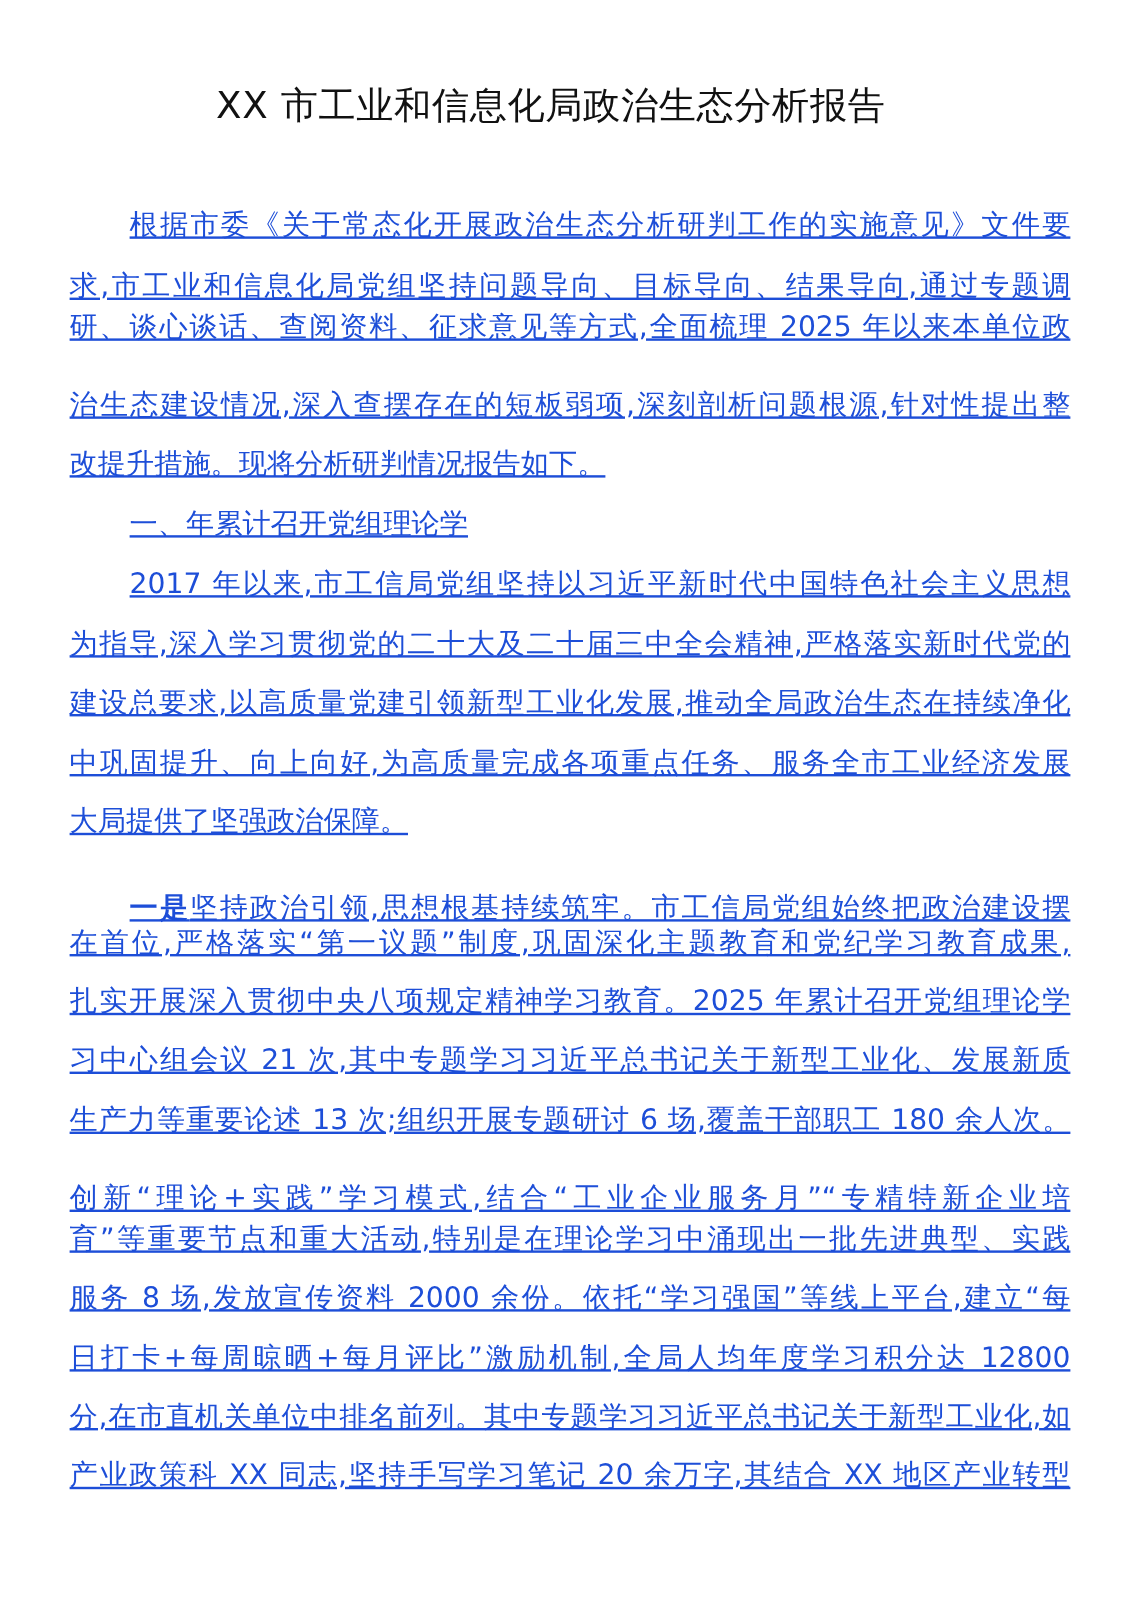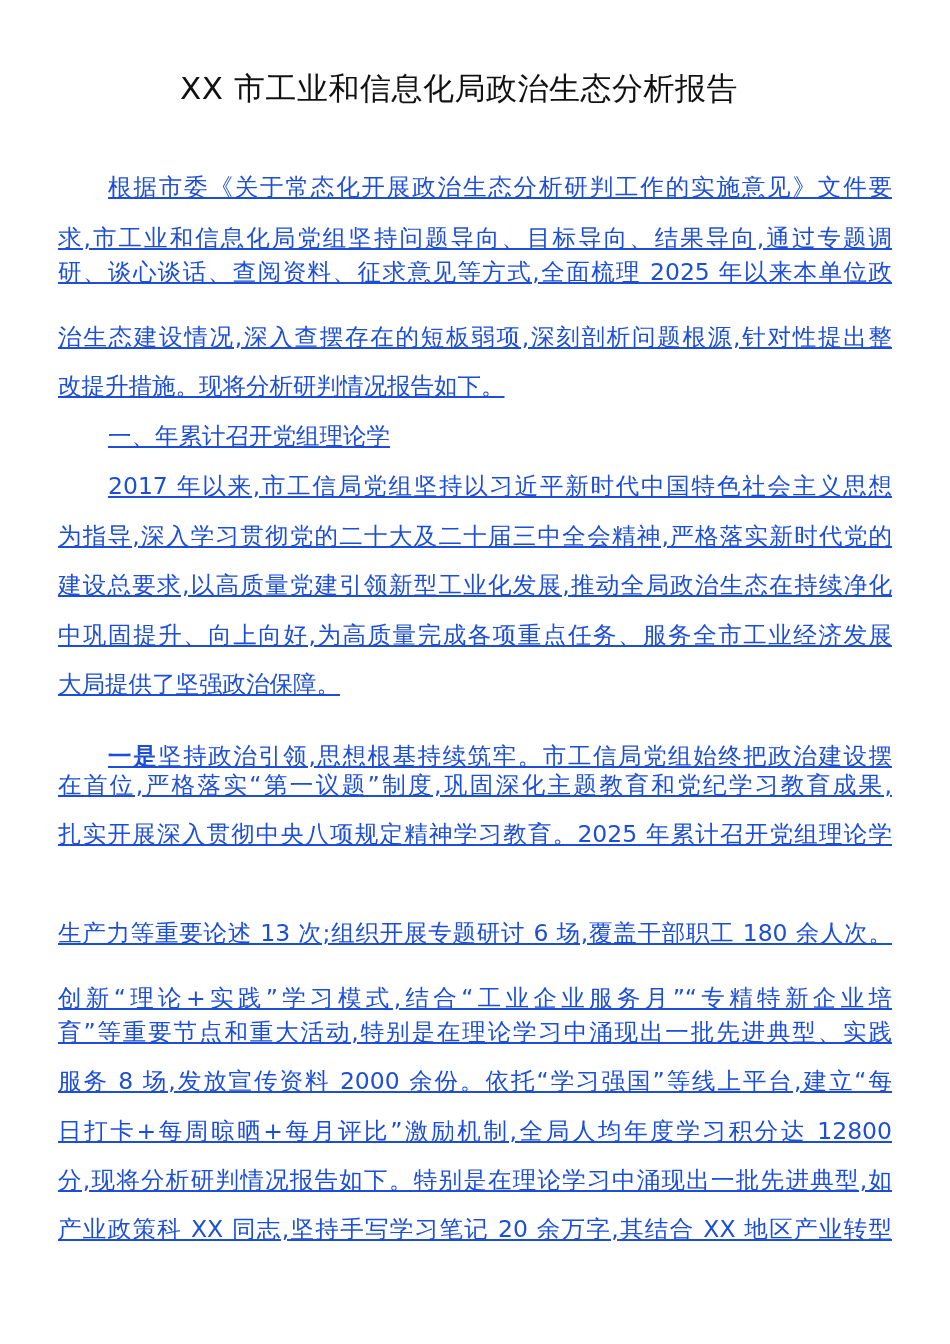--- a/index.html
+++ b/index.html
@@ -67,21 +67,22 @@
 
   <div class="line indent" style="top:470px;">2017 年以来,市工信局党组坚持以习近平新时代中国特色社会主义思想</div>
   <div class="line" style="top:520px;">为指导,深入学习贯彻党的二十大及二十届三中全会精神,严格落实新时代党的</div>
   <div class="line" style="top:569px;">建设总要求,以高质量党建引领新型工业化发展,推动全局政治生态在持续净化</div>
   <div class="line" style="top:619px;">中巩固提升、向上向好,为高质量完成各项重点任务、服务全市工业经济发展</div>
   <div class="line last" style="top:668px;">大局提供了坚强政治保障。</div>
 
   <div class="line indent" style="top:740px;"><span class="bold">一是</span><span>坚持政治引领,思想根基持续筑牢。市工信局党组始终把政治建设摆</span></div>
   <div class="line" style="top:769px;">在首位,严格落实“第一议题”制度,巩固深化主题教育和党纪学习教育成果,</div>
   <div class="line" style="top:818px;">扎实开展深入贯彻中央八项规定精神学习教育。2025 年累计召开党组理论学</div>
+  <div class="line" style="top:867px;">习中心组会议 21 次,其中专题学习习近平总书记关于新型工业化、发展新质</div>
   <div class="line" style="top:917px;">生产力等重要论述 13 次;组织开展专题研讨 6 场,覆盖干部职工 180 余人次。</div>
   <div class="line" style="top:966px;margin-top:16px;">创新“理论+实践”学习模式,结合“工业企业服务月”“专精特新企业培</div>
   <div class="line" style="top:1016px;">育”等重要节点和重大活动,特别是在理论学习中涌现出一批先进典型、实践</div>
   <div class="line" style="top:1065px;">服务 8 场,发放宣传资料 2000 余份。依托“学习强国”等线上平台,建立“每</div>
   <div class="line" style="top:1115px;">日打卡+每周晾晒+每月评比”激励机制,全局人均年度学习积分达 12800</div>
-  <div class="line" style="top:1164px;">分,现将分析研判情况报告如下。特别是在理论学习中涌现出一批先进典型,如</div>
+  <div class="line" style="top:1164px;">分,在市直机关单位中排名前列。其中专题学习习近平总书记关于新型工业化,如</div>
   <div class="line" style="top:1213px;">产业政策科 XX 同志,坚持手写学习笔记 20 余万字,其结合 XX 地区产业转型</div>
 
 </div>
 
 </body></html>

